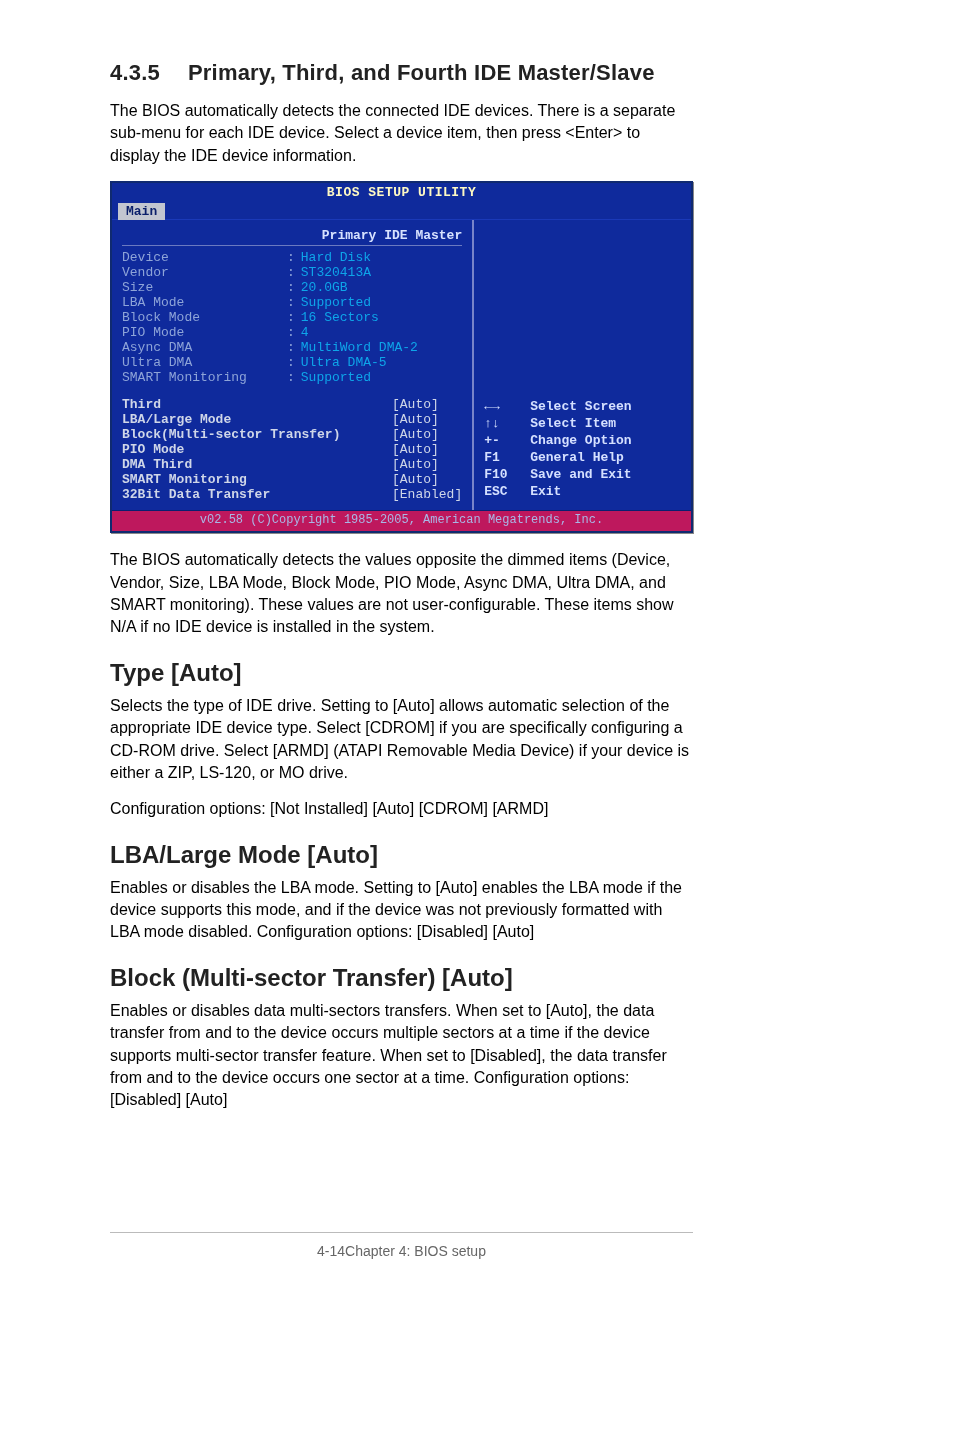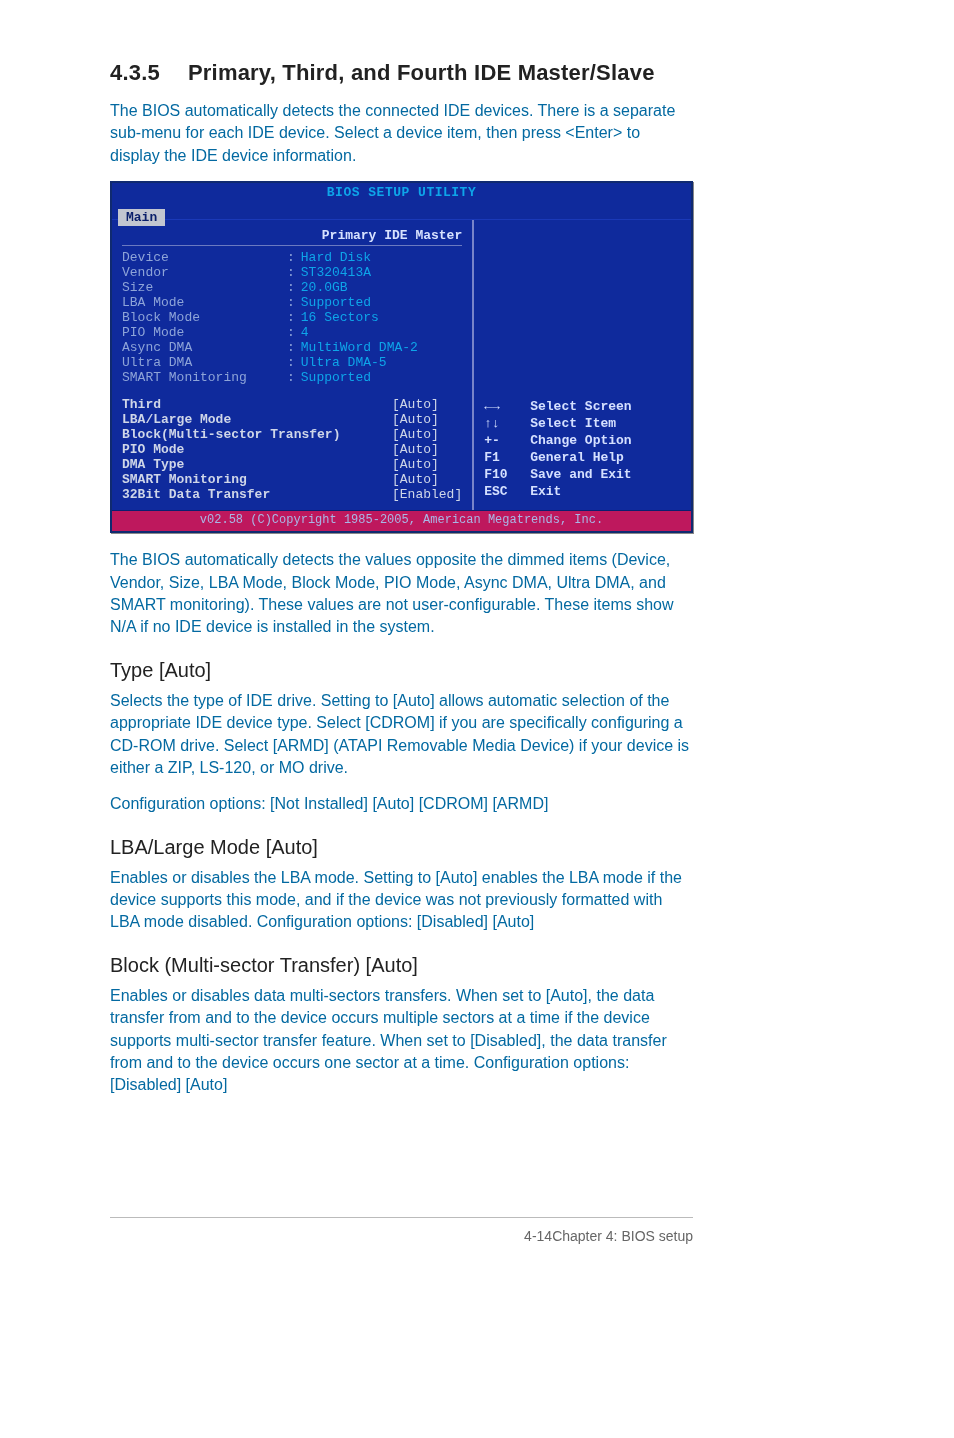--- a/index.html
+++ b/index.html
@@ -18,56 +18,56 @@
   h2.section {
     font-size: 22px;
     font-weight: bold;
     margin: 0 0 14px 0;
     letter-spacing: 0.2px;
   }
   h2.section .secnum { display:inline-block; margin-right: 28px; }
   p.body {
     font-size: 16px;
     line-height: 1.4;
-    color: #0369a1;
+    color: #000000;
     margin: 0 0 14px 0;
   }
   h3.sub {
-    font-size: 20px;
-    font-weight: normal;
+    font-size: 24px;
+    font-weight: bold;
     margin: 20px 0 8px 0;
   }
 
   
   .bios-wrap {
     border: 2px solid #102a70;
     background: #0f2a9c;
     color: #c8c8d4;
     font-family: "Courier New", monospace;
     font-size: 13px;
     box-shadow: 1px 1px 0 #888;
     margin: 8px 0 16px 0;
   }
   .bios-title {
     text-align: center;
-    color: #0ea5e9;
+    color: #fef9c3;
     font-weight: bold;
     padding: 2px 0 2px 0;
     letter-spacing: 0.5px;
     font-size: 13px;
   }
   .bios-tab {
     display: inline-block;
     background: #c2c6d0;
     color: #0a1f6a;
     font-weight: bold;
     padding: 1px 8px;
     margin-left: 6px;
     position: relative;
-    top: 7px;
+    top: 1px;
   }
   .bios-body {
     display: flex;
     gap: 0;
     border-top: 1px solid #1a39b8;
   }
   .bios-left {
     flex: 1 1 auto;
     padding: 6px 10px 8px 10px;
   }
@@ -104,21 +104,21 @@
     color:#a9b7e6;
     text-align:center;
     font-size:12px;
     padding: 2px 0 4px 0;
     border-top: 1px solid #0b1f70;
   }
 
   
   .pagefoot {
     display:flex;
-    justify-content: flex-end;
+    justify-content: center;
     margin-top: 120px;
     padding-top: 10px;
     border-top: 1px solid #bbb;
     font-size: 14px;
     color:#666;
   }
 </style>
 </head>
 <body>
 
@@ -196,21 +196,21 @@
             </div>
           <div class="opt-row">
               <span class="opt-label">Block(Multi-sector Transfer)</span>
               <span class="opt-val">[Auto]</span>
             </div>
           <div class="opt-row">
               <span class="opt-label">PIO Mode</span>
               <span class="opt-val">[Auto]</span>
             </div>
           <div class="opt-row">
-              <span class="opt-label">DMA Type</span>
+              <span class="opt-label">DMA Third</span>
               <span class="opt-val">[Auto]</span>
             </div>
           <div class="opt-row">
               <span class="opt-label">SMART Monitoring</span>
               <span class="opt-val">[Auto]</span>
             </div>
           <div class="opt-row">
               <span class="opt-label">32Bit Data Transfer</span>
               <span class="opt-val">[Enabled]</span>
             </div>

